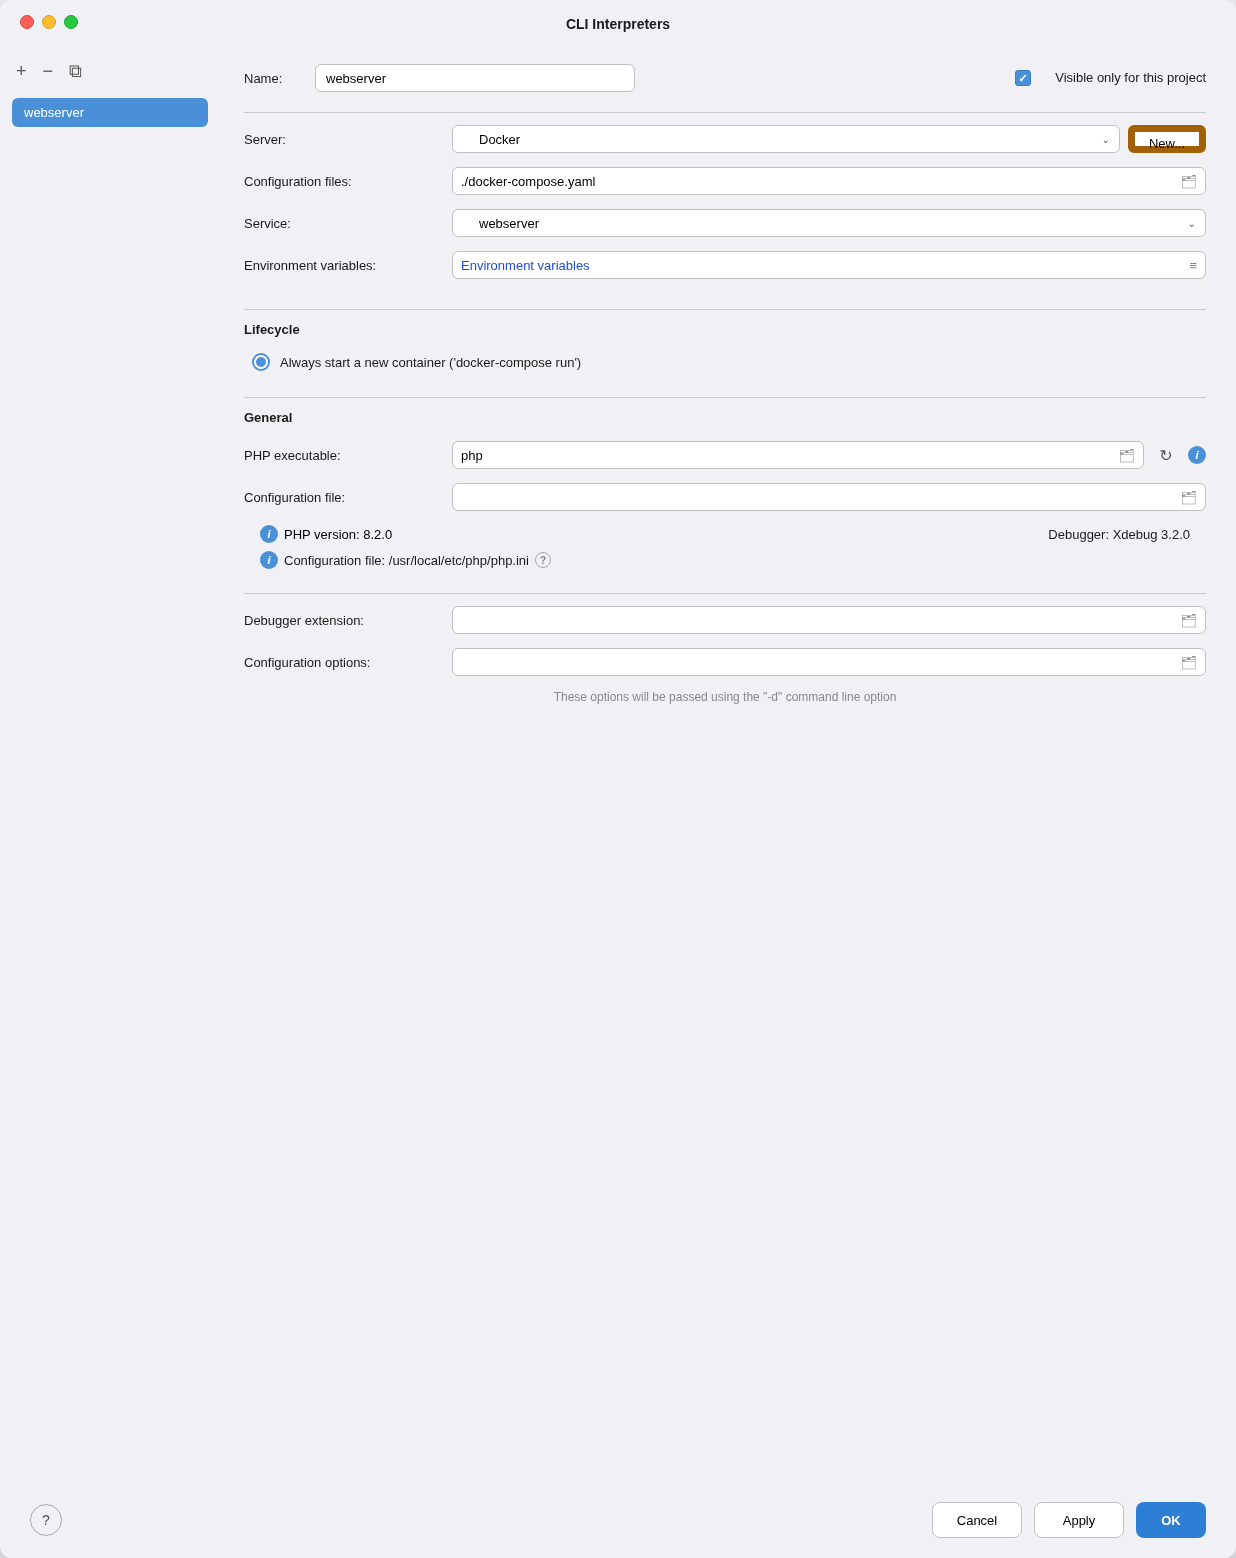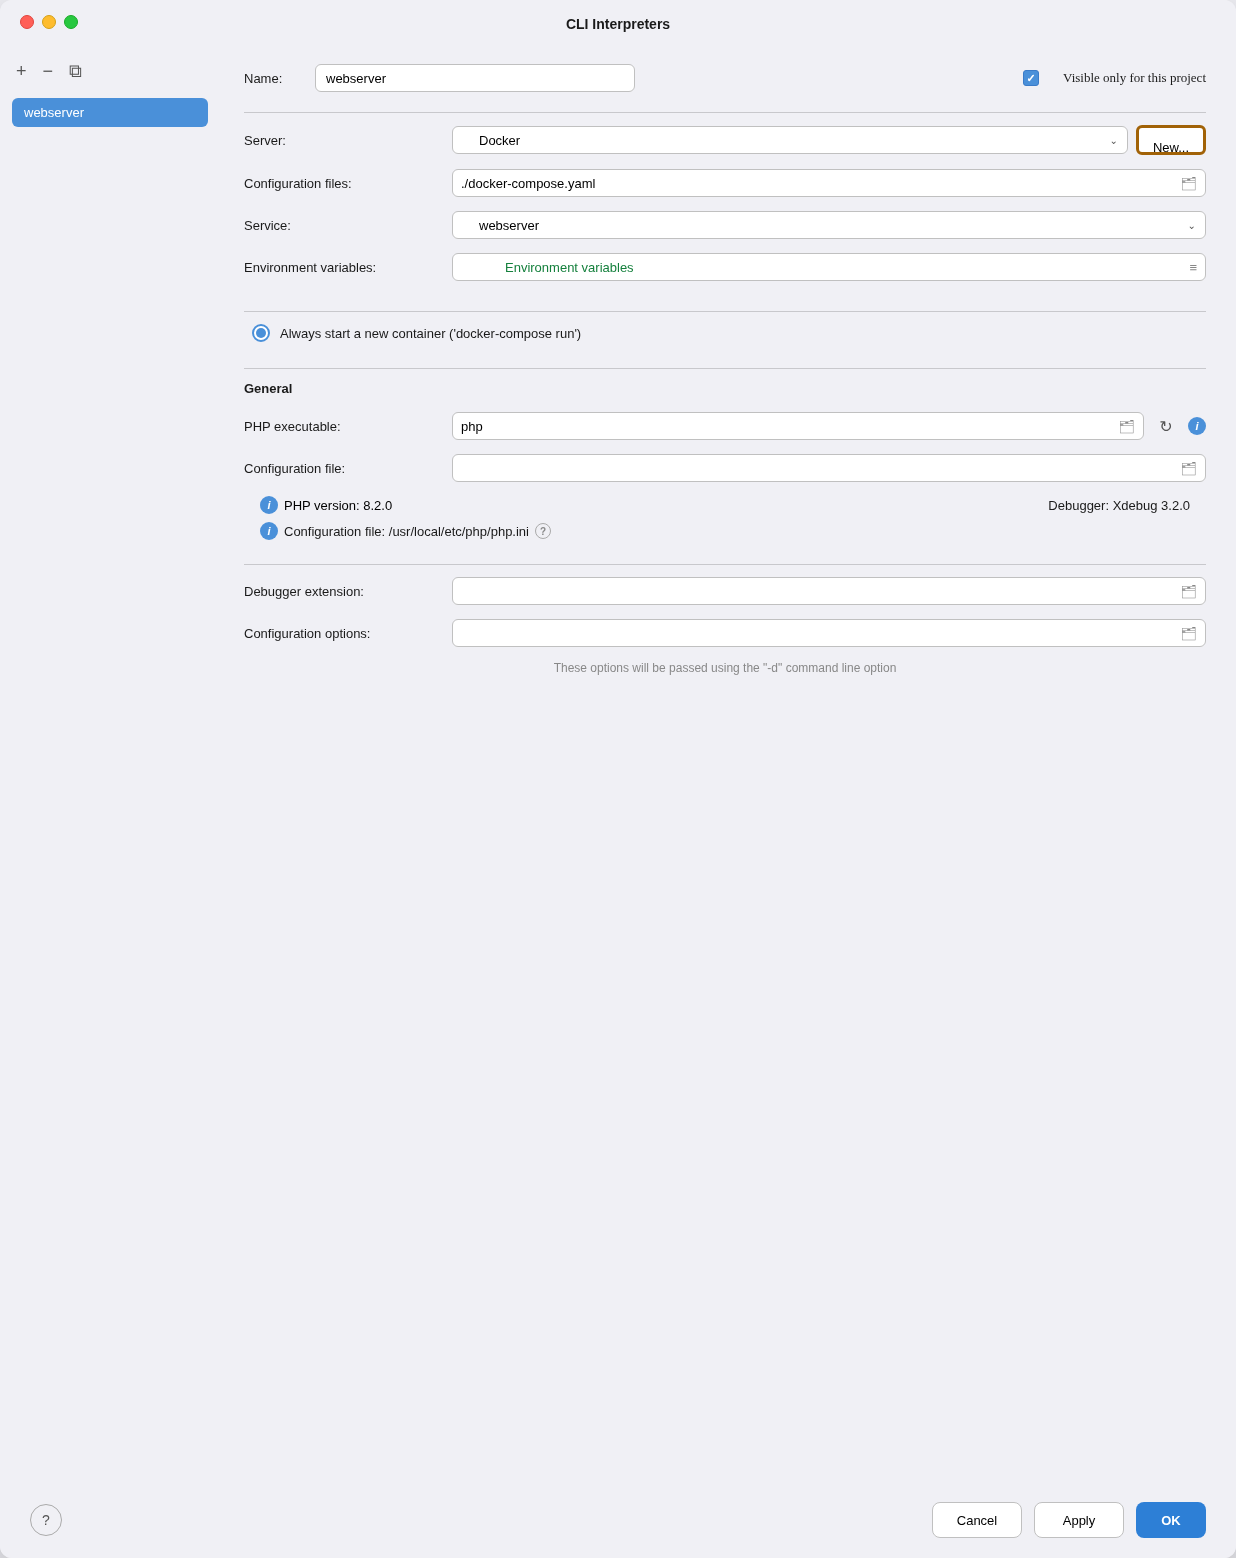--- a/index.html
+++ b/index.html
@@ -124,24 +124,22 @@
       height: 28px;
       border: 1px solid #c0c0c0;
       border-radius: 6px;
       padding: 0 10px;
       font-size: 13px;
       background: white;
       outline: none;
     }
     .checkbox-row {
       display: flex;
-      align-items: center;
       gap: 24px;
       margin-left: auto;
-      font-family: Liberation Serif, serif;
     }
     .checkbox-label {
       font-size: 13px;
       color: #1a1a1a;
     }
     .checkbox-custom {
       width: 16px;
       height: 16px;
       border-radius: 3px;
       background: #4a90d9;
@@ -209,22 +207,22 @@
       position: absolute;
       right: 10px;
       top: 50%;
       transform: translateY(-50%);
       pointer-events: none;
       font-size: 10px;
       color: #555;
     }
     .btn-new {
       height: 28px;
-      padding: 12px 14px;
-      border: 3px solid #a16207;
+      padding: 4px 14px;
+      border: 7px solid #a16207;
       border-radius: 6px;
       background: white;
       font-size: 13px;
       cursor: pointer;
       white-space: nowrap;
     }
     
     .input-with-icon {
       flex: 1;
       height: 28px;
@@ -253,24 +251,23 @@
       flex: 1;
       height: 28px;
       border: 1px solid #c0c0c0;
       border-radius: 6px;
       background: white;
       display: flex;
       align-items: center;
       padding: 0 8px;
     }
     .env-input span.placeholder {
-      color: #15803d;
-      font-size: 13px;
-      flex: 1;
-      margin-left: 44px;
+      color: #1d4ed8;
+      font-size: 13px;
+      flex: 1;
     }
     .env-icon {
       color: #888;
       font-size: 13px;
     }
     
     .radio-row {
       display: flex;
       align-items: center;
       gap: 10px;
@@ -524,20 +521,21 @@
           <div class="form-control-wrapper">
             <div class="env-input">
               <span class="placeholder">Environment variables</span>
               <span class="env-icon">≡</span>
             </div>
           </div>
         </div>
       </div>
 
       <div class="section">
+        <div class="section-title">Lifecycle</div>
 
         <div class="radio-row">
           <div class="radio-custom checked"></div>
           <span class="radio-label">Always start a new container ('docker-compose run')</span>
         </div>
 
       </div>
 
       <div class="section">
         <div class="section-title">General</div>

